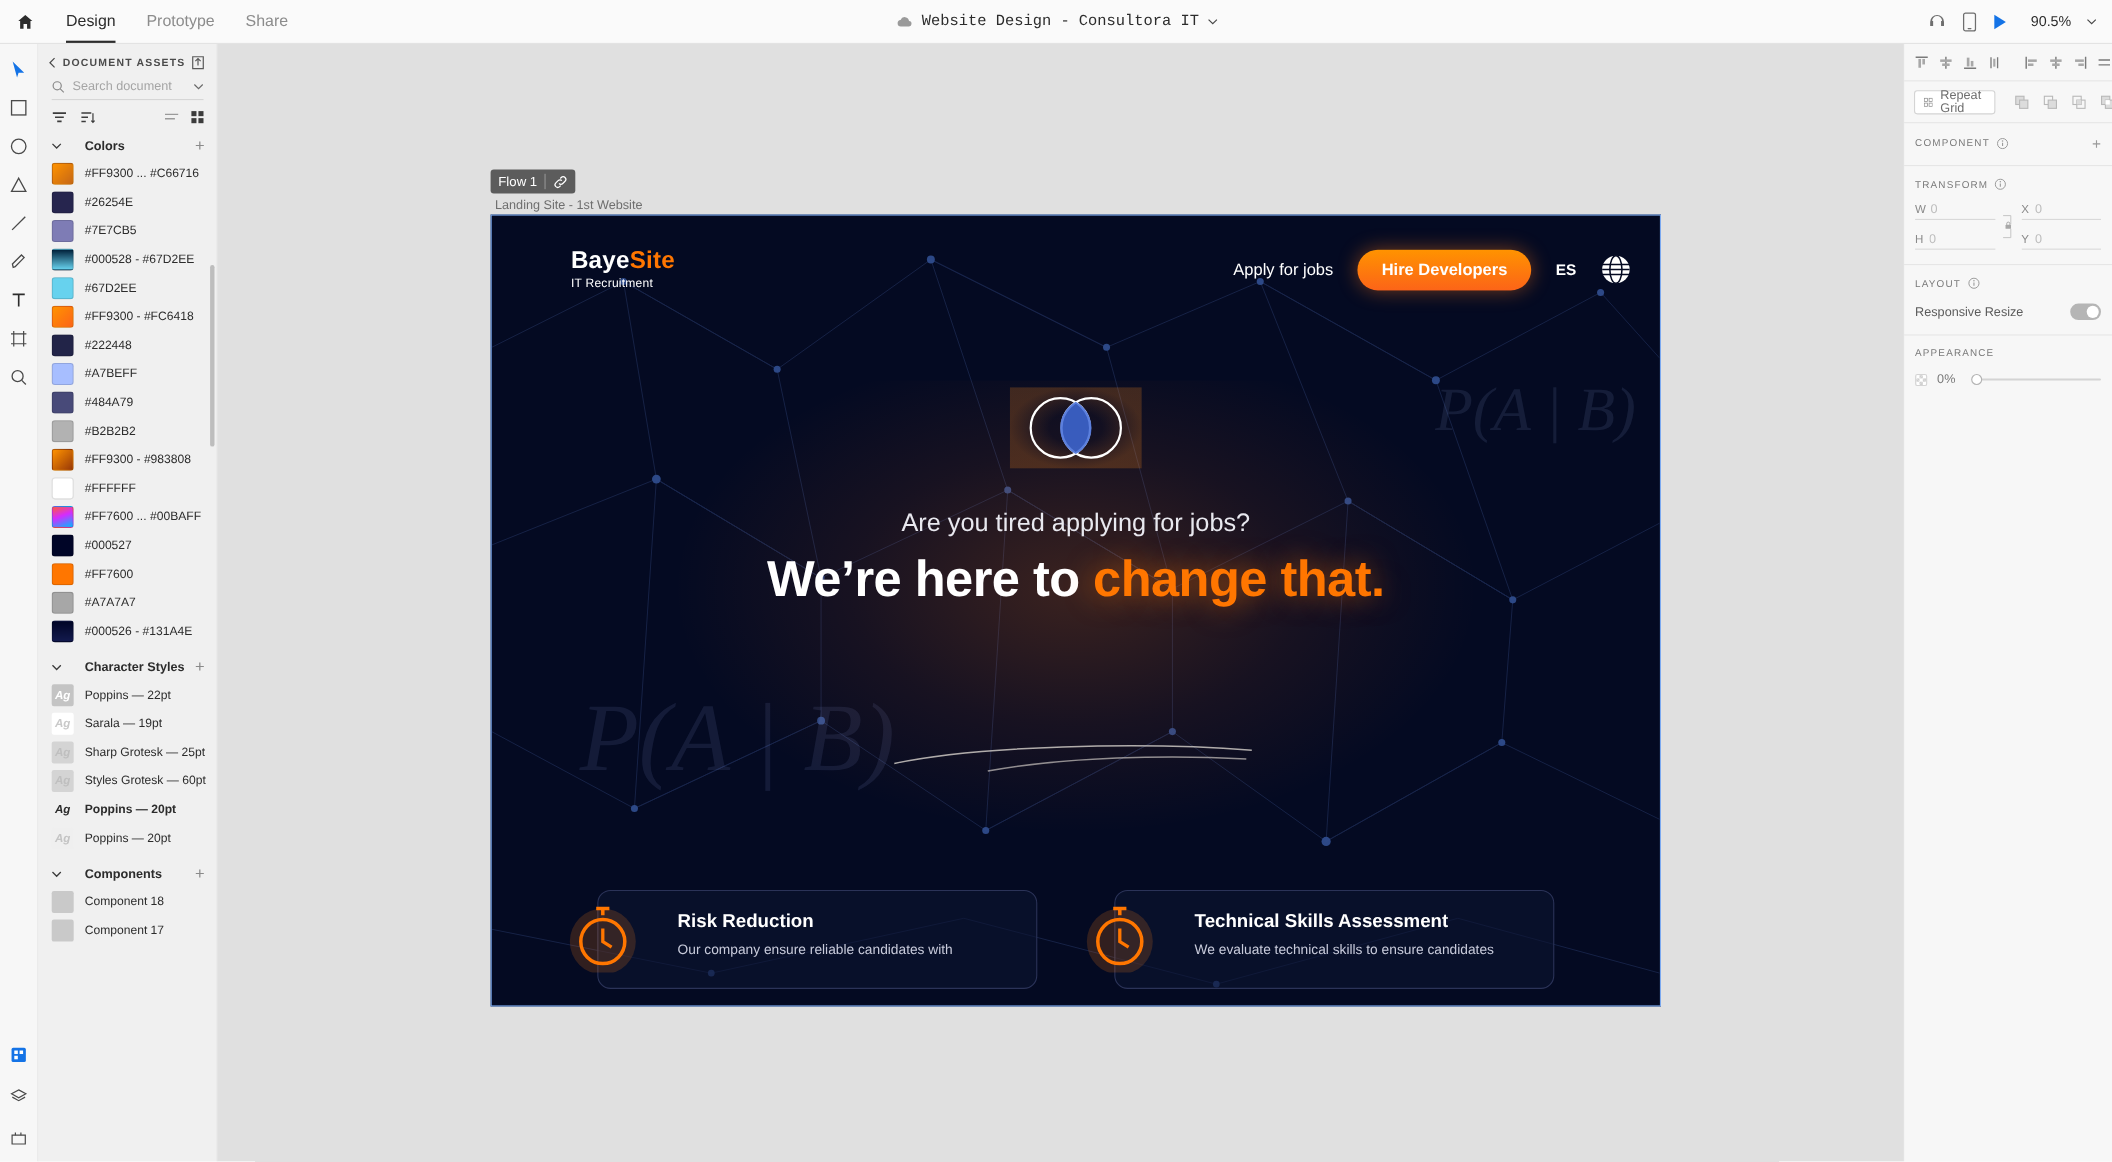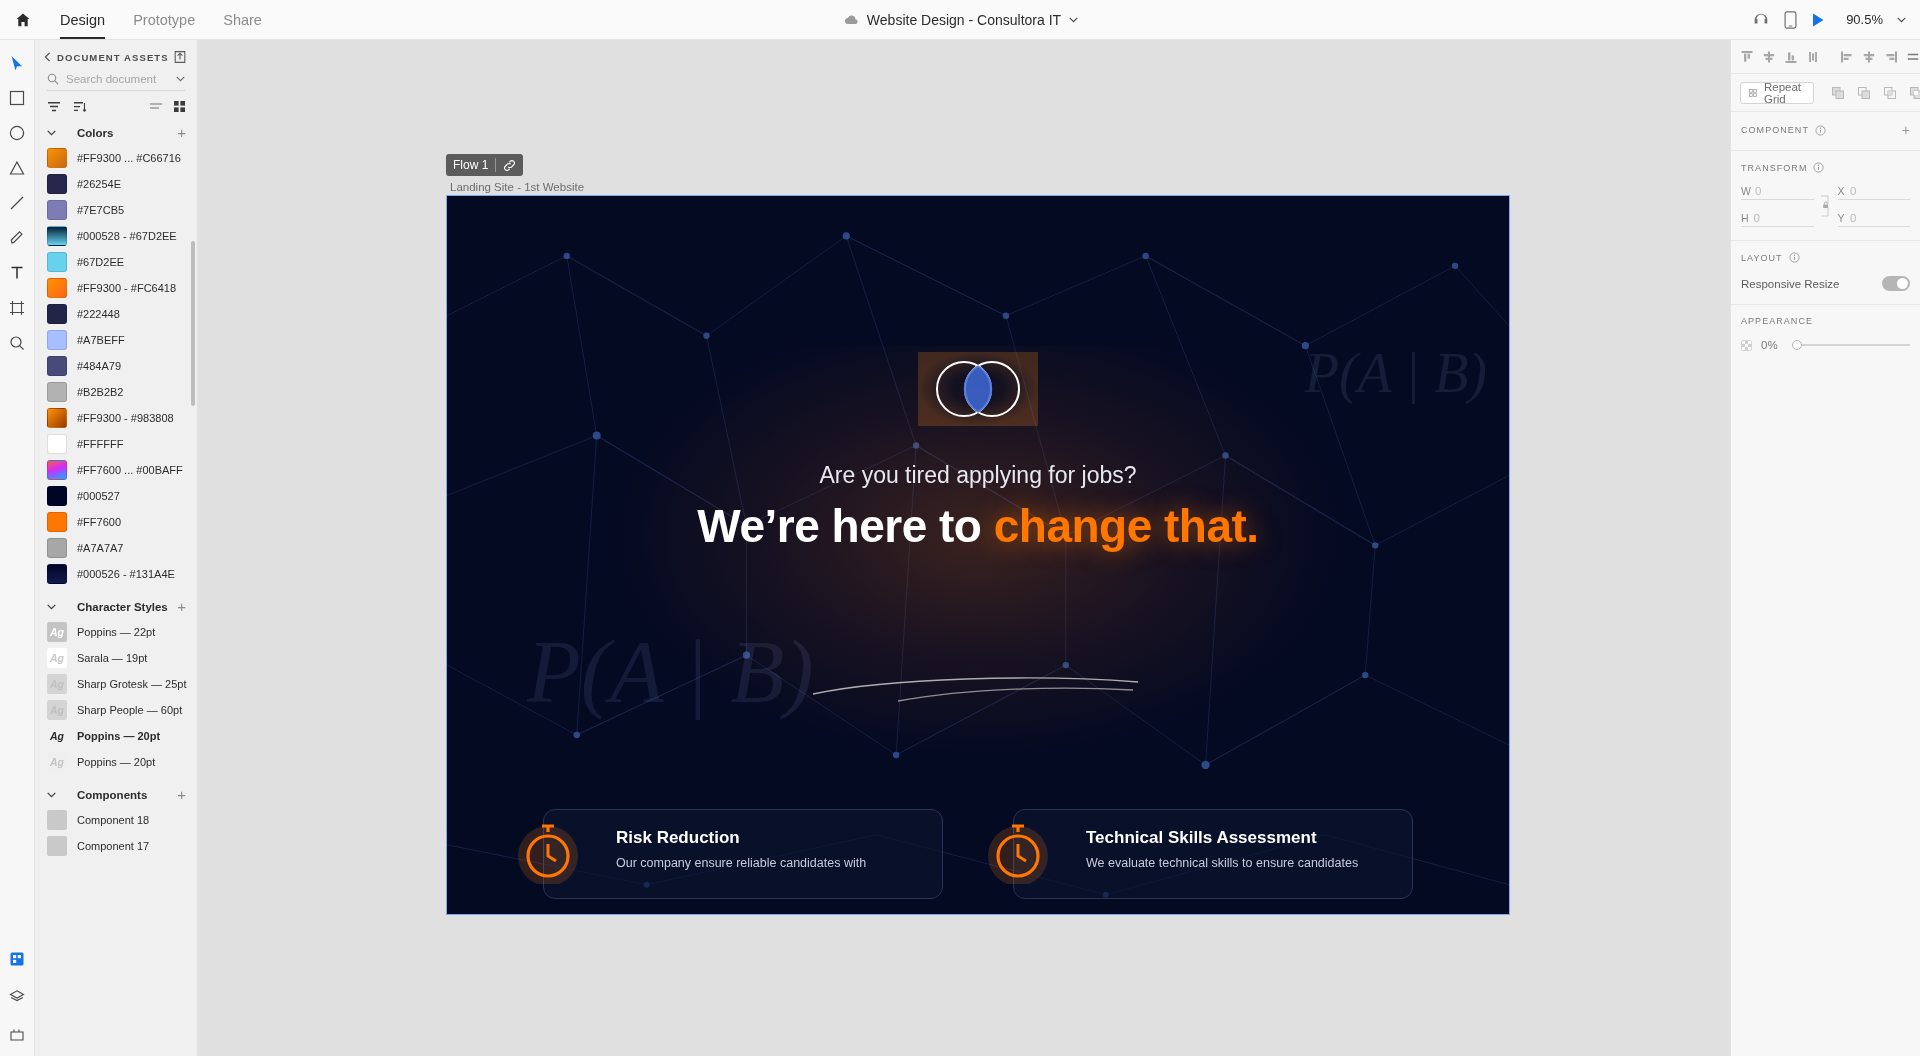--- a/index.html
+++ b/index.html
@@ -32,21 +32,21 @@
   .tab.active { color: #2c2c2c; }
   .tab.active::after {
     content: ""; position: absolute; left: 14px; right: 14px; bottom: 0;
     height: 2px; background: #2c2c2c;
   }
   .doc-title {
     position: absolute; left: 0; right: 0; top: 0; bottom: 0;
     display: flex; align-items: center; justify-content: center;
     gap: 7px; pointer-events: none;
   }
-  .doc-title-inner { display: flex; align-items: center; gap: 8px; pointer-events: auto; cursor: pointer; }
+  .doc-title-inner { display: flex; align-items: center; gap: 8px; pointer-events: auto; cursor: pointer; font-family: Liberation Mono, monospace; }
   .doc-title-text { font-size: 14px; color: #2c2c2c; }
   .topbar-right {
     position: absolute; right: 0; top: 0; bottom: 0;
     display: flex; align-items: center; gap: 14px; padding-right: 14px;
   }
   .zoom-val { font-size: 13px; color: #2c2c2c; min-width: 44px; text-align: right; }
   .icon-btn { display: flex; align-items: center; justify-content: center; cursor: pointer; }
 
   
   .body { flex: 1; display: flex; min-height: 0; position: relative; }
@@ -552,21 +552,21 @@
             <div class="cs-row">
               <div class="ag" style="background: rgb(255, 255, 255); color: rgb(201, 201, 201);">Ag</div>
               <span class="cs-label">Sarala — 19pt</span>
             </div>
             <div class="cs-row">
               <div class="ag" style="background: rgb(212, 212, 212); color: rgb(191, 191, 191);">Ag</div>
               <span class="cs-label">Sharp Grotesk — 25pt</span>
             </div>
             <div class="cs-row">
               <div class="ag" style="background: rgb(212, 212, 212); color: rgb(191, 191, 191);">Ag</div>
-              <span class="cs-label">Sharp People — 60pt</span>
+              <span class="cs-label">Styles Grotesk — 60pt</span>
             </div>
             <div class="cs-row">
               <div class="ag" style="background: rgb(240, 240, 240); color: rgb(44, 44, 44);">Ag</div>
               <span class="cs-label" style="font-weight: bold;">Poppins — 20pt</span>
             </div>
             <div class="cs-row">
               <div class="ag" style="background: rgb(239, 239, 239); color: rgb(196, 196, 196);">Ag</div>
               <span class="cs-label">Poppins — 20pt</span>
             </div>
           </div>
@@ -647,20 +647,38 @@
                 <circle cx="200" cy="690" r="3"></circle>
               <circle cx="660" cy="700" r="3"></circle>
             </g>
           </svg>
 
           <div style="position:absolute;right:22px;top:145px;font-family:'Liberation Serif',serif;font-style:italic;font-size:56px;color:rgba(140,160,220,.13);">P(A | B)</div>
           <div style="position:absolute;left:80px;top:425px;font-family:'Liberation Serif',serif;font-style:italic;font-size:88px;color:rgba(140,160,220,.12);">P(A | B)</div>
 
           <div class="glow-hero"></div>
 
+          <div class="site-nav">
+            <div class="logo-block">
+              <div class="logo-main"><span>Baye</span><span class="accent">Site</span></div>
+              <div class="logo-sub">IT Recruitment</div>
+            </div>
+            <div class="nav-right">
+              <span class="nav-link">Apply for jobs</span>
+              <span class="nav-cta">Hire Developers</span>
+              <span class="nav-lang">ES</span>
+              <svg width="28" height="28" viewBox="0 0 28 28">
+                <circle cx="14" cy="14" r="12.5" fill="#ffffff"></circle>
+                <g stroke="#040a22" stroke-width="1.4" fill="none">
+                  <ellipse cx="14" cy="14" rx="5.5" ry="12.5"></ellipse>
+                  <path d="M2 9.5h24M2 18.5h24M1.5 14h25"></path>
+                </g>
+              </svg>
+            </div>
+          </div>
 
           <div class="hero">
             <div class="venn">
               <svg width="120" height="74" viewBox="0 0 120 74">
                 <defs>
                   <radialGradient id="vg" cx="50%" cy="50%" r="50%">
                     <stop offset="40%" stop-color="#ff8a1a" stop-opacity="0"></stop>
                     <stop offset="100%" stop-color="#ff8a1a" stop-opacity=".22"></stop>
                   </radialGradient>
                 </defs>

